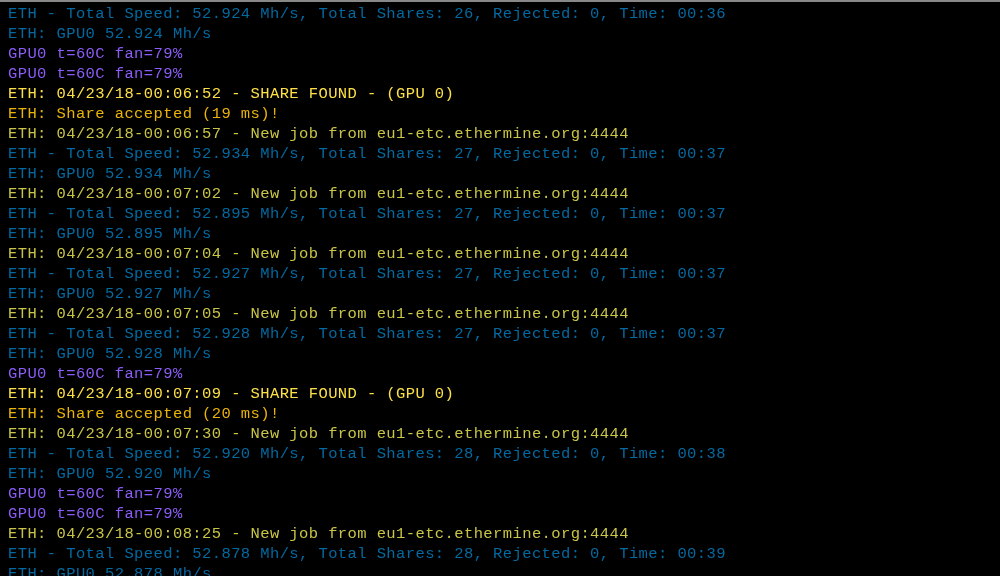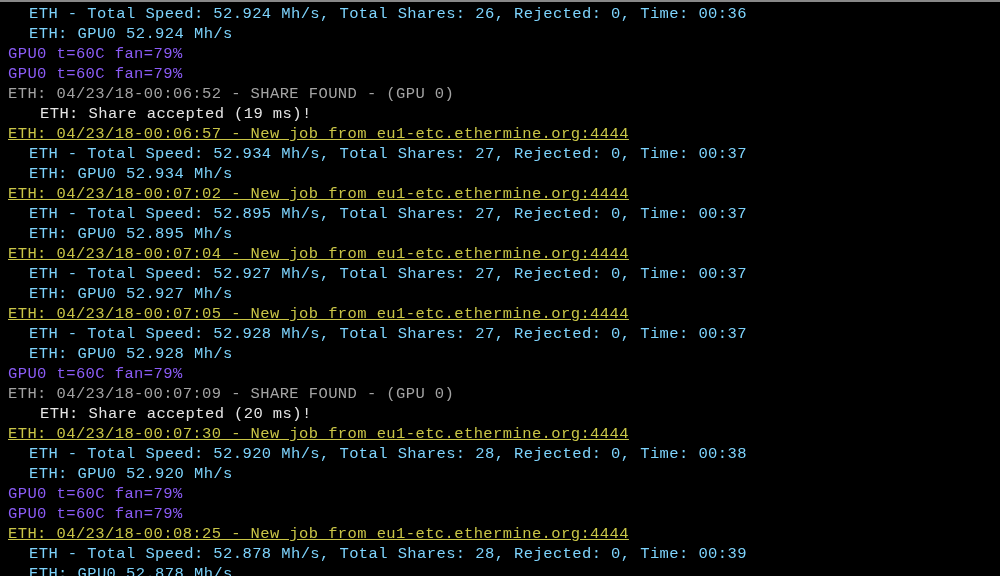--- a/index.html
+++ b/index.html
@@ -23,34 +23,31 @@
       width: 100%;
       height: 100%;
       white-space: pre;
       border-top: 2px solid #888;
       letter-spacing: 0.4px;
     }
     .line {
       display: block;
     }
     .white {
-      color: #7dd3fc;
-      margin-left: 21px;
+      color: #0369a1;
     }
     .cyan {
       color: #8b5cf6;
     }
     .magenta {
-      color: #a3a3a3;
+      color: #fde047;
     }
     .green {
-      color: #e5e5e5;
-      margin-left: 32px;
+      color: #eab308;
     }
     .yellow {
       color: #c9c547;
-      text-decoration: underline;
     }
   </style>
 </head>
 <body>
 
 <div class="terminal" id="term"><span class="line white">ETH - Total Speed: 52.924 Mh/s, Total Shares: 26, Rejected: 0, Time: 00:36</span><span class="line white">ETH: GPU0 52.924 Mh/s</span><span class="line cyan">GPU0 t=60C fan=79%</span><span class="line cyan">GPU0 t=60C fan=79%</span><span class="line magenta">ETH: 04/23/18-00:06:52 - SHARE FOUND - (GPU 0)</span><span class="line green">ETH: Share accepted (19 ms)!</span><span class="line yellow">ETH: 04/23/18-00:06:57 - New job from eu1-etc.ethermine.org:4444</span><span class="line white">ETH - Total Speed: 52.934 Mh/s, Total Shares: 27, Rejected: 0, Time: 00:37</span><span class="line white">ETH: GPU0 52.934 Mh/s</span><span class="line yellow">ETH: 04/23/18-00:07:02 - New job from eu1-etc.ethermine.org:4444</span><span class="line white">ETH - Total Speed: 52.895 Mh/s, Total Shares: 27, Rejected: 0, Time: 00:37</span><span class="line white">ETH: GPU0 52.895 Mh/s</span><span class="line yellow">ETH: 04/23/18-00:07:04 - New job from eu1-etc.ethermine.org:4444</span><span class="line white">ETH - Total Speed: 52.927 Mh/s, Total Shares: 27, Rejected: 0, Time: 00:37</span><span class="line white">ETH: GPU0 52.927 Mh/s</span><span class="line yellow">ETH: 04/23/18-00:07:05 - New job from eu1-etc.ethermine.org:4444</span><span class="line white">ETH - Total Speed: 52.928 Mh/s, Total Shares: 27, Rejected: 0, Time: 00:37</span><span class="line white">ETH: GPU0 52.928 Mh/s</span><span class="line cyan">GPU0 t=60C fan=79%</span><span class="line magenta">ETH: 04/23/18-00:07:09 - SHARE FOUND - (GPU 0)</span><span class="line green">ETH: Share accepted (20 ms)!</span><span class="line yellow">ETH: 04/23/18-00:07:30 - New job from eu1-etc.ethermine.org:4444</span><span class="line white">ETH - Total Speed: 52.920 Mh/s, Total Shares: 28, Rejected: 0, Time: 00:38</span><span class="line white">ETH: GPU0 52.920 Mh/s</span><span class="line cyan">GPU0 t=60C fan=79%</span><span class="line cyan">GPU0 t=60C fan=79%</span><span class="line yellow">ETH: 04/23/18-00:08:25 - New job from eu1-etc.ethermine.org:4444</span><span class="line white">ETH - Total Speed: 52.878 Mh/s, Total Shares: 28, Rejected: 0, Time: 00:39</span><span class="line white">ETH: GPU0 52.878 Mh/s</span></div>
 
 </body></html>

